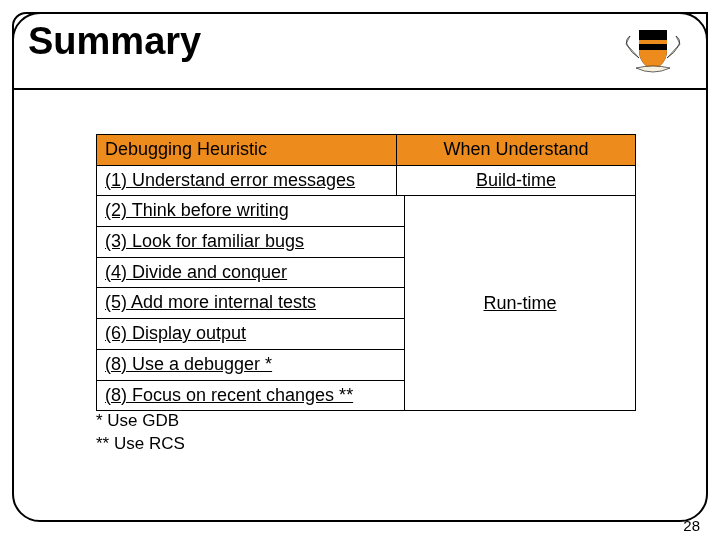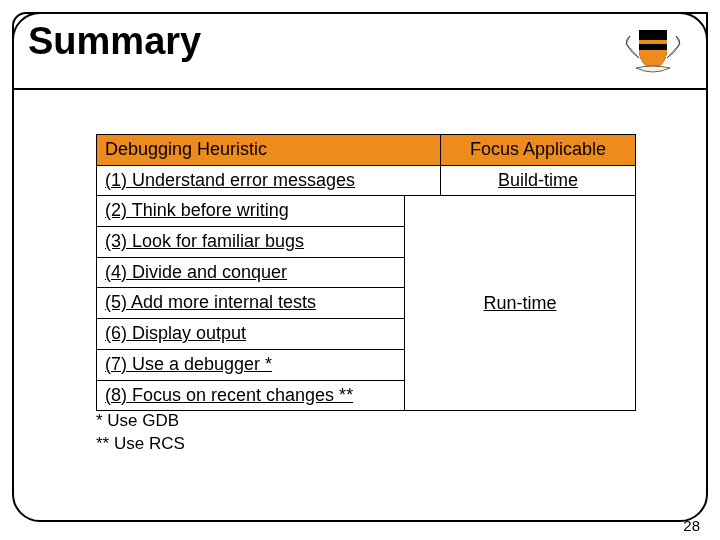--- a/index.html
+++ b/index.html
@@ -49,21 +49,21 @@
     position: absolute;
     left: 96px;
     top: 134px;
     width: 540px;
     border: 1.5px solid #000;
     font-size: 18px;
     line-height: 1.15;
   }
   .row { display: flex; }
   .col-h {
-    width: 344px;
+    width: 300px;
     border-right: 1.5px solid #000;
     padding: 4px 8px 5px 8px;
   }
   .col-w {
     flex: 1;
     padding: 4px 8px 5px 8px;
     text-align: center;
   }
   .hdr .col-h, .hdr .col-w {
     background: #ed8b1c;
@@ -126,34 +126,34 @@
     <path class="crest-shield" d="M17 10 H45 V30 Q45 44 31 50 Q17 44 17 30 Z"></path>
     <rect class="crest-stripe" x="17" y="20" width="28" height="4"></rect>
     <path class="crest-stripe" d="M17 30 H45 Q45 44 31 50 Q17 44 17 30 Z"></path>
     <path class="crest-rib" d="M14 48 Q31 44 48 48 Q31 56 14 48 Z"></path>
   </svg>
 </div>
 
 <div class="table">
   <div class="row hdr">
     <div class="col-h">Debugging Heuristic</div>
-    <div class="col-w">Focus Applicable</div>
+    <div class="col-w">When Understand</div>
   </div>
   <div class="row sep">
     <div class="col-h">(1) Understand error messages</div>
     <div class="col-w">Build-time</div>
   </div>
   <div class="merge sep">
     <div class="merge-left">
       <div class="mrow">(2) Think before writing</div>
       <div class="mrow">(3) Look for familiar bugs</div>
       <div class="mrow">(4) Divide and conquer</div>
       <div class="mrow">(5) Add more internal tests</div>
       <div class="mrow">(6) Display output</div>
-      <div class="mrow">(7) Use a debugger *</div>
+      <div class="mrow">(8) Use a debugger *</div>
       <div class="mrow">(8) Focus on recent changes **</div>
     </div>
     <div class="merge-right">Run-time</div>
   </div>
 </div>
 
 <div class="footnotes">
   <div>* Use GDB</div>
   <div>** Use RCS</div>
 </div>

